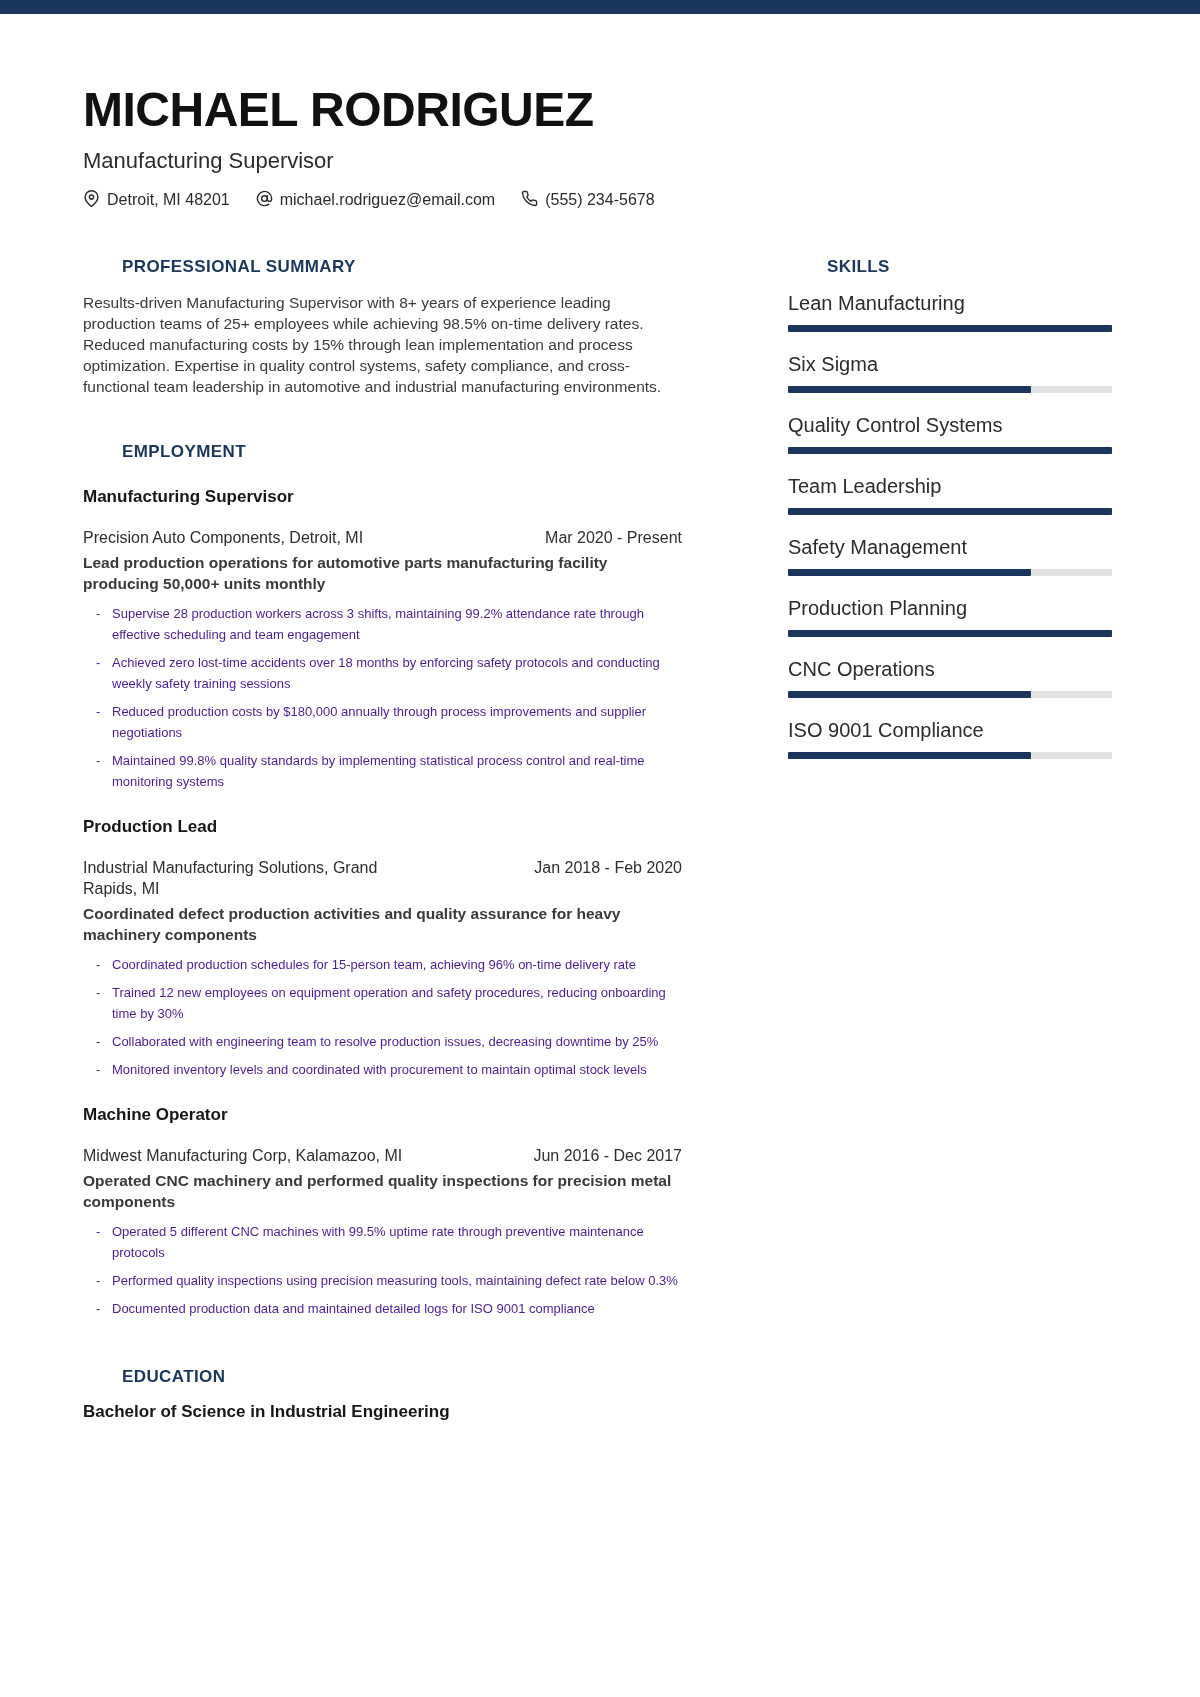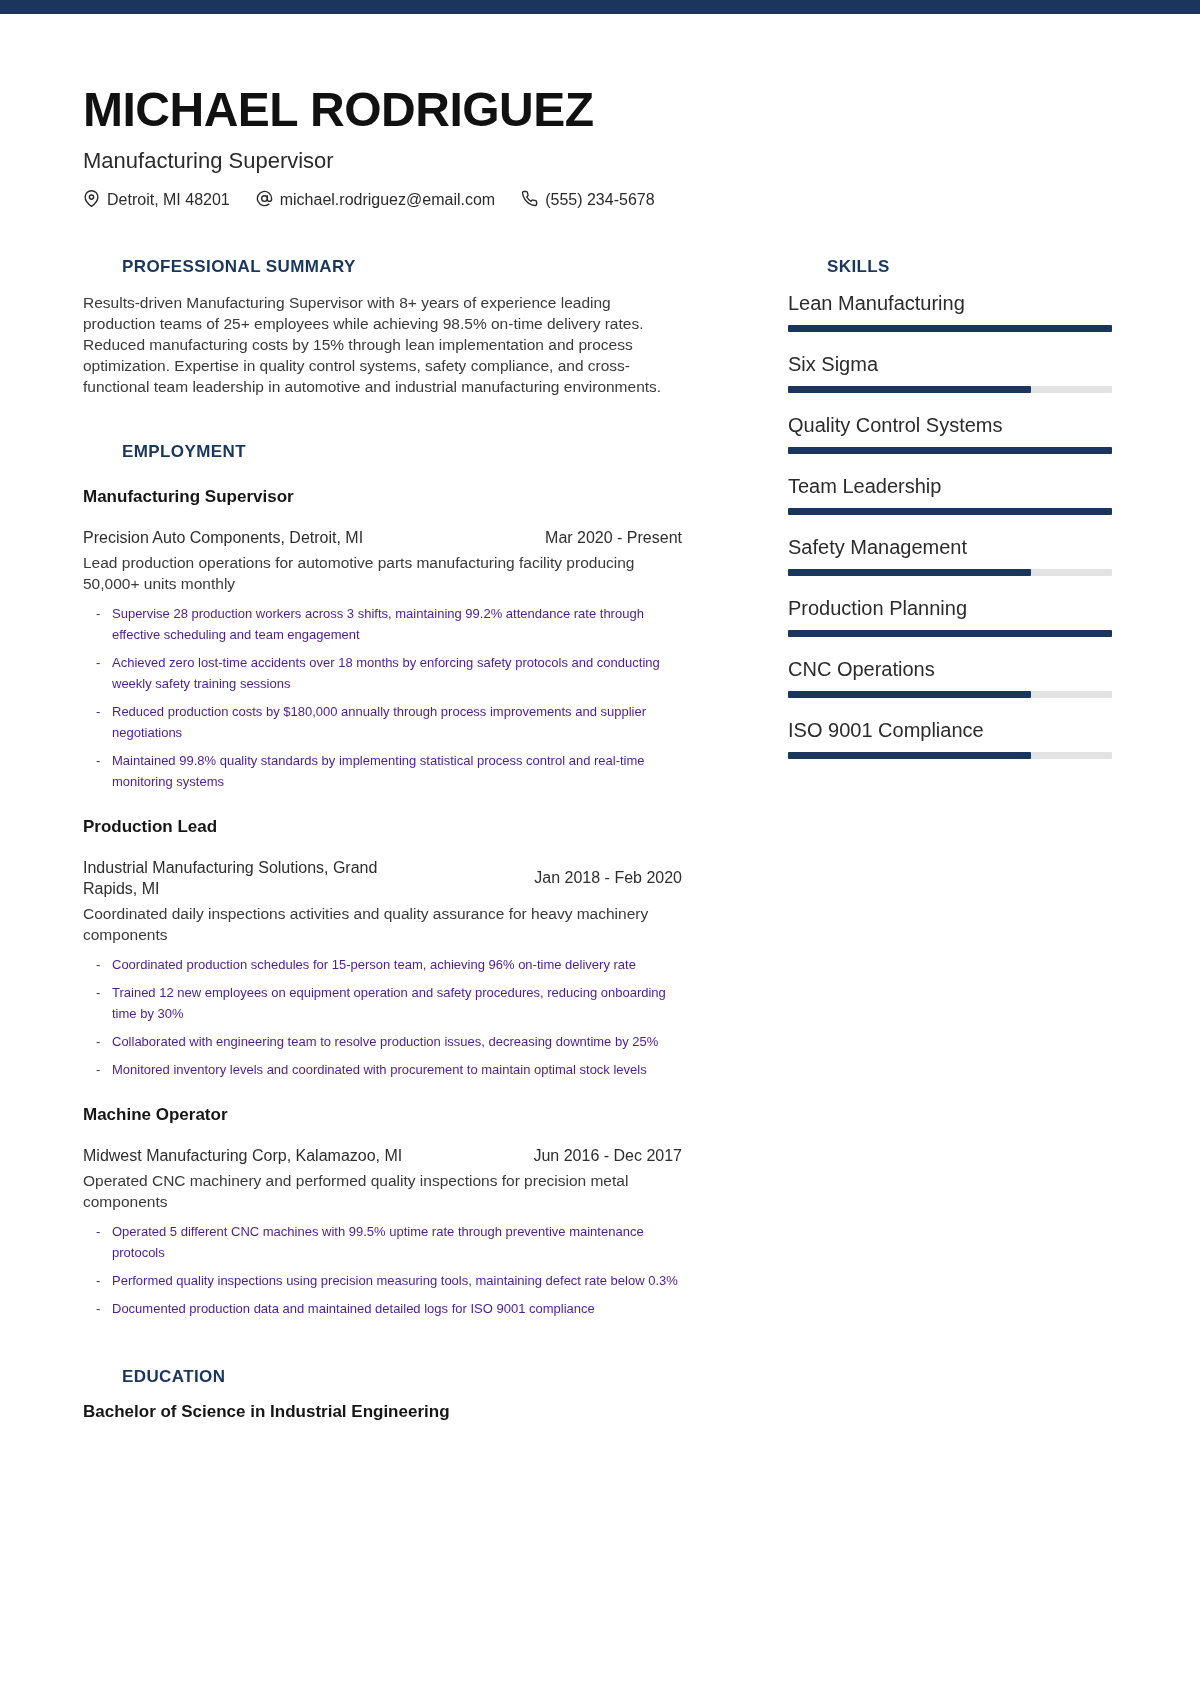--- a/index.html
+++ b/index.html
@@ -27,24 +27,24 @@
   }
 
   
   .summary-text { font-size:15.5px; line-height:21px; color:#3a3a3a; }
 
   
   .employment-section { margin-top:45px; }
   .job { margin-top:25px; }
   .job:first-of-type { margin-top:0; }
   .job-title { font-size:17px; font-weight:700; color:#161616; margin-bottom:7px; }
-  .job-meta { display:flex; justify-content:space-between; align-items:center; font-size:16px; line-height:21px; margin-bottom:4px;margin-top:20px; }
+  .job-meta { display:flex; justify-content:space-between; align-items:flex-start; font-size:16px; line-height:21px; margin-bottom:4px;margin-top:20px; }
   .job-company { max-width:340px; }
   .job-dates { white-space:nowrap; text-align:right; }
-  .job-desc { font-size:15.5px; line-height:21px; color:#3a3a3a; margin-bottom:9px; }
+  .job-desc { font-size:15.5px; line-height:21px; color:#3a3a3a; margin-bottom:9px;font-weight:bold; }
   ul.bullets { list-style:none; }
   ul.bullets li {
     position:relative; padding-left:29px; font-size:13px; line-height:21px; color:#4c1d95; margin-bottom:7px;
   }
   ul.bullets li::before { content:"-"; position:absolute; left:13px; top:0; }
 
   
   .education-section { margin-top:48px; }
   .degree { font-size:17px; font-weight:700; color:#161616; }
 
@@ -120,21 +120,21 @@
             <li>Maintained 99.8% quality standards by implementing statistical process control and real-time monitoring systems</li>
           </ul>
         </div>
 
         <div class="job">
           <div class="job-title">Production Lead</div>
           <div class="job-meta">
             <span class="job-company">Industrial Manufacturing Solutions, Grand Rapids, MI</span>
             <span class="job-dates">Jan 2018 - Feb 2020</span>
           </div>
-          <div class="job-desc">Coordinated daily inspections activities and quality assurance for heavy machinery components</div>
+          <div class="job-desc">Coordinated defect production activities and quality assurance for heavy machinery components</div>
           <ul class="bullets">
             <li>Coordinated production schedules for 15-person team, achieving 96% on-time delivery rate</li>
             <li>Trained 12 new employees on equipment operation and safety procedures, reducing onboarding time by 30%</li>
             <li>Collaborated with engineering team to resolve production issues, decreasing downtime by 25%</li>
             <li>Monitored inventory levels and coordinated with procurement to maintain optimal stock levels</li>
           </ul>
         </div>
 
         <div class="job">
           <div class="job-title">Machine Operator</div>

